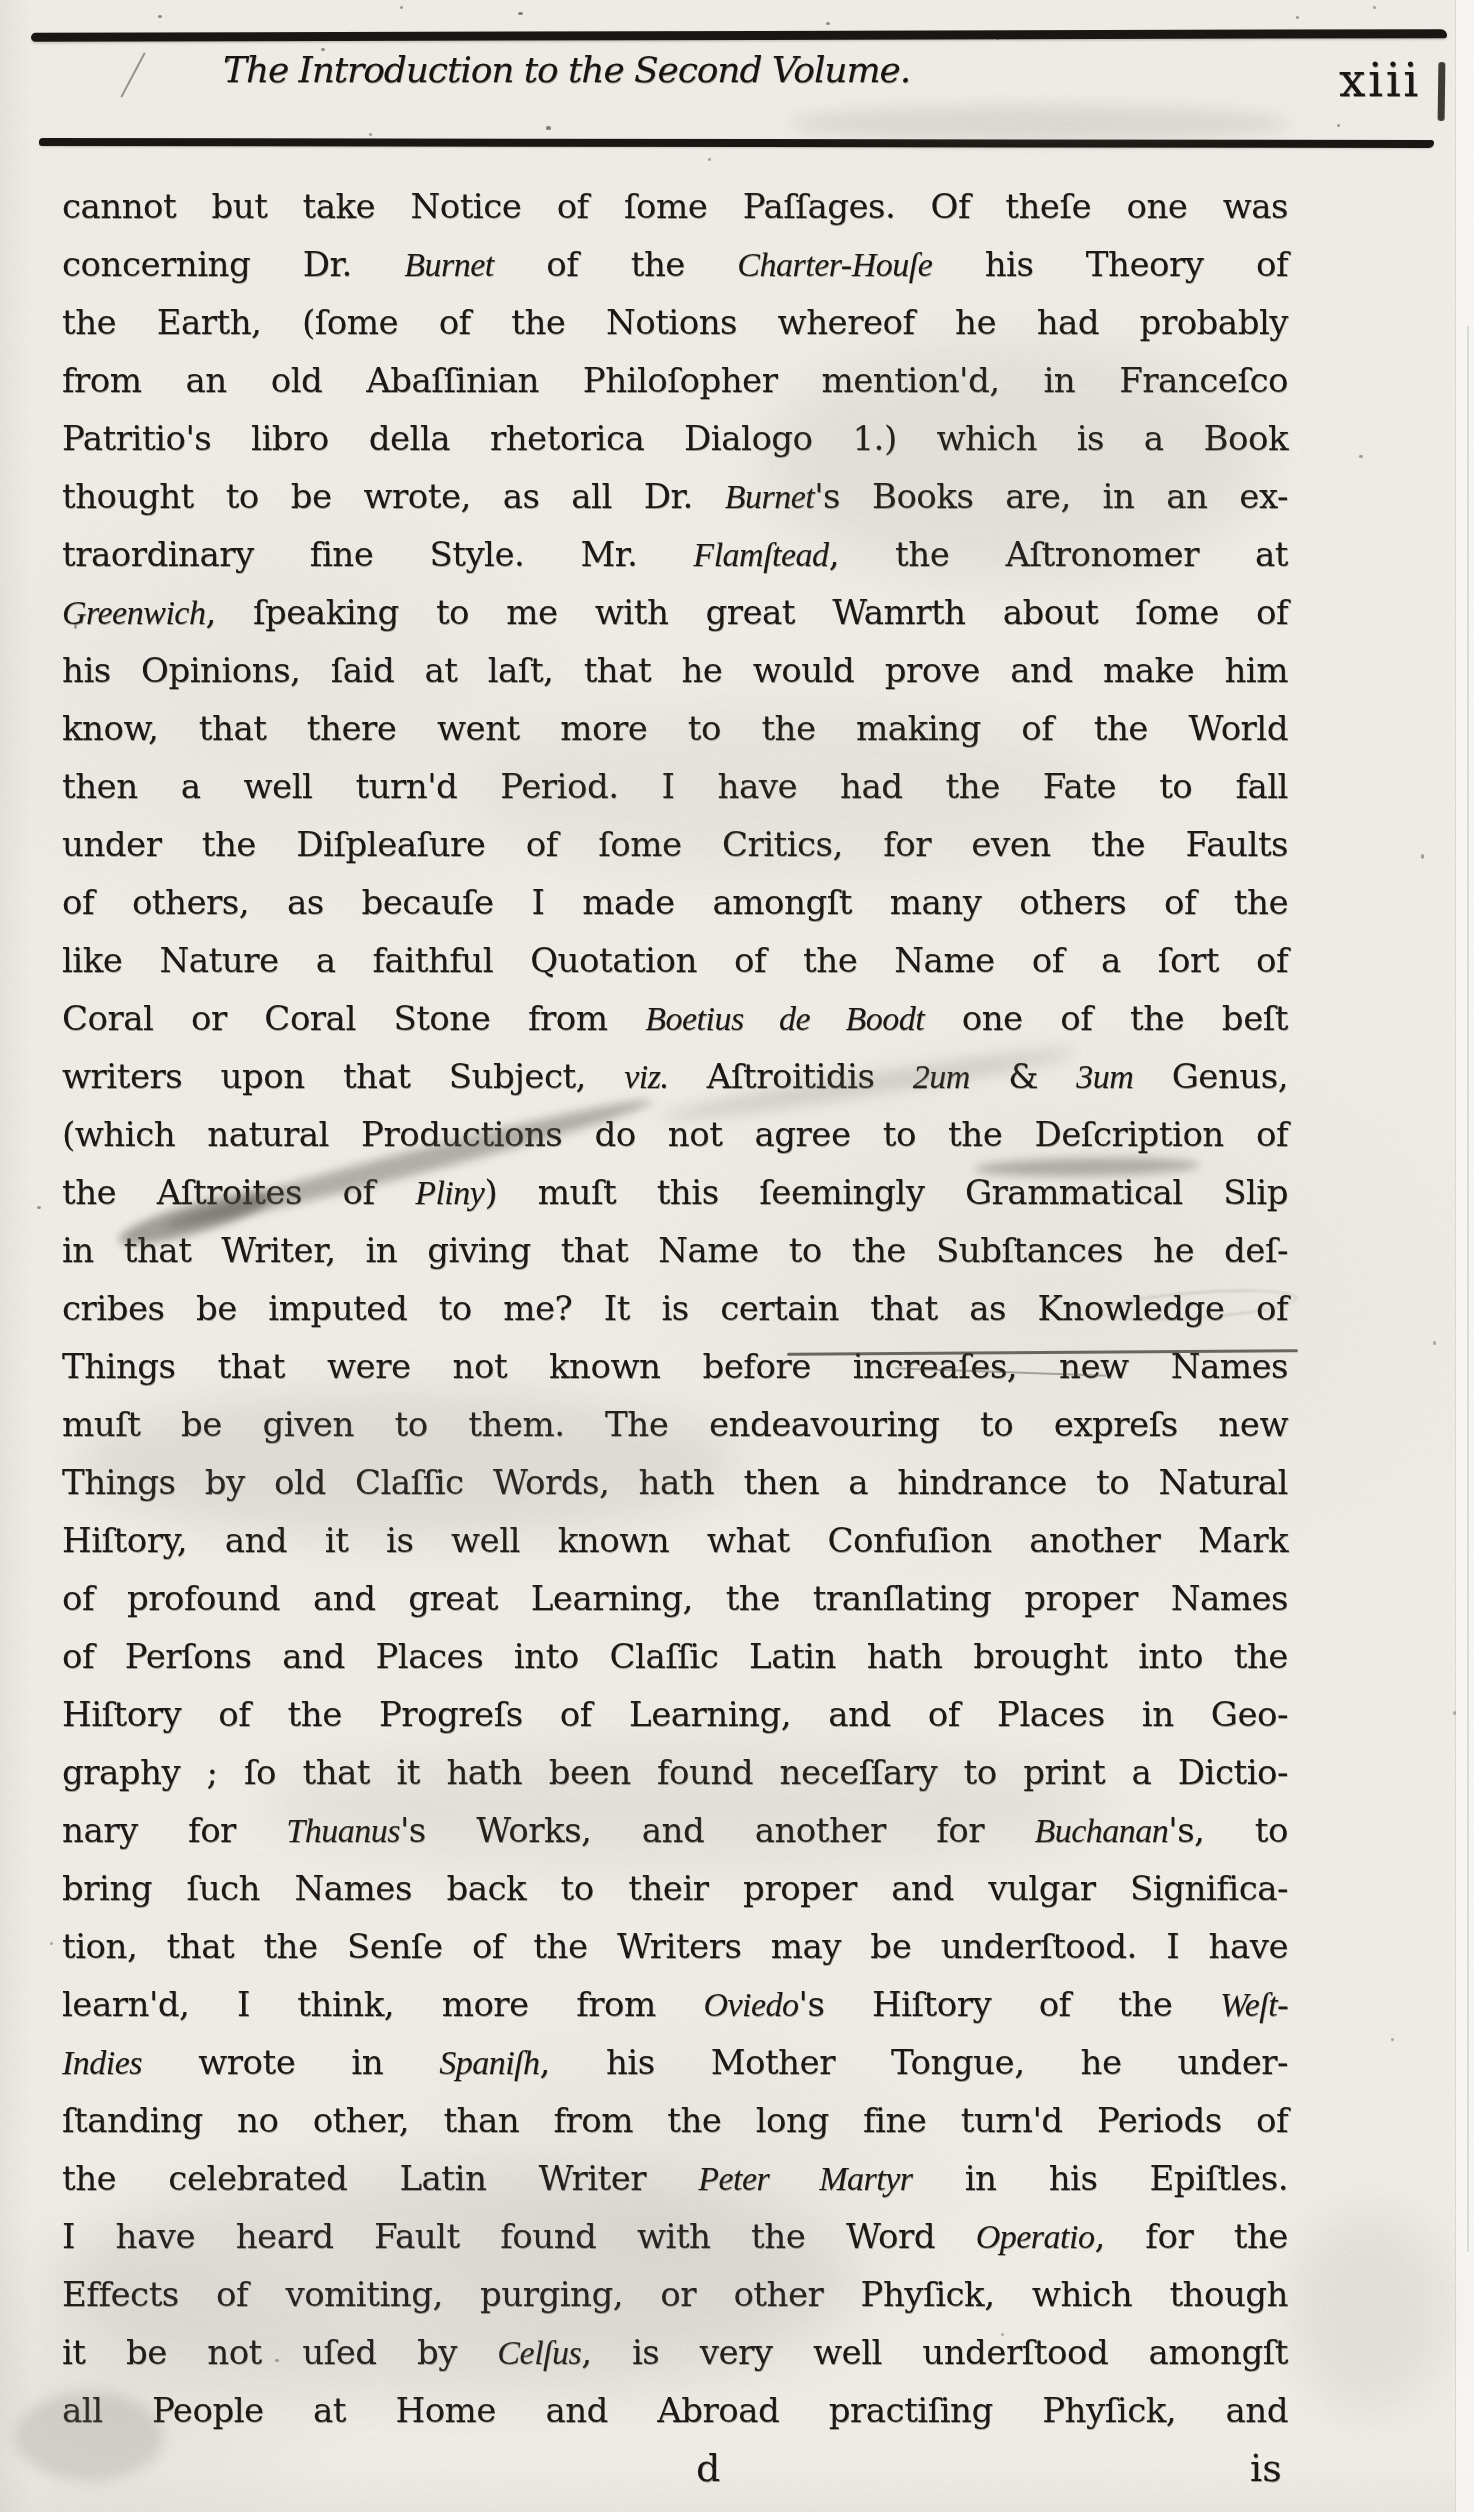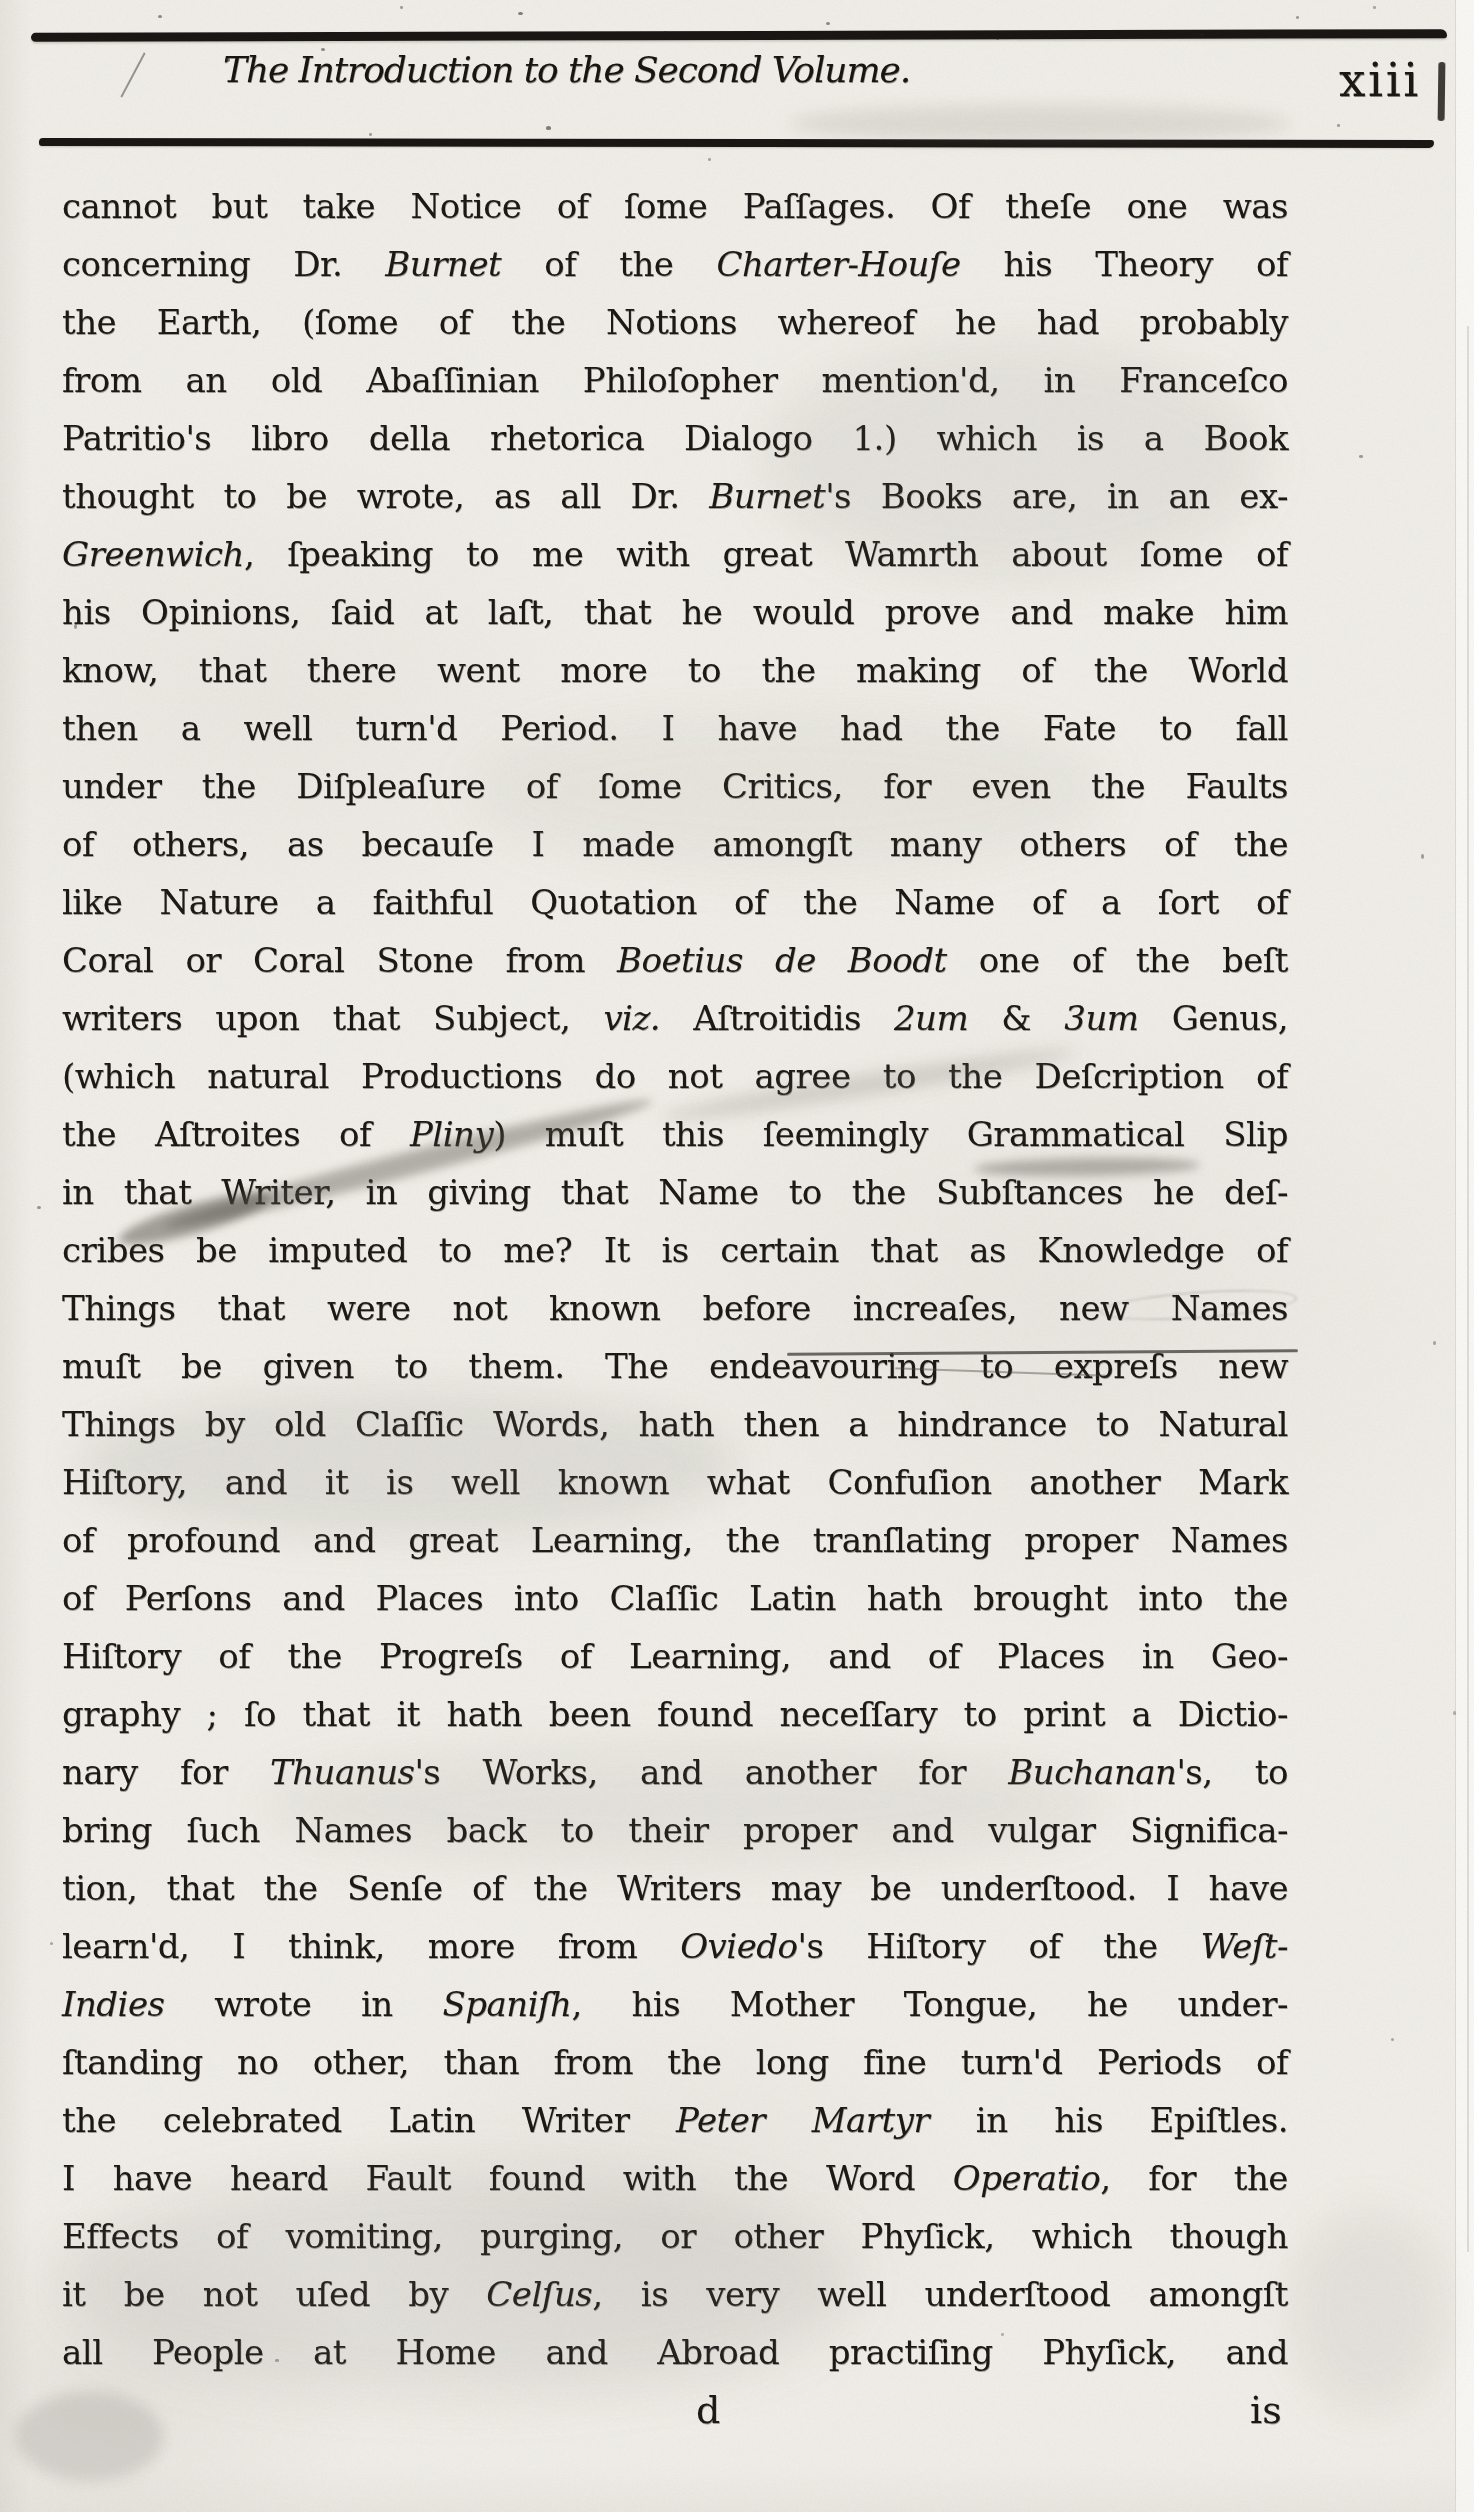--- a/index.html
+++ b/index.html
@@ -57,21 +57,21 @@
   
   .body-block { position:absolute; left:62px; top:177px; width:1226px; }
   .line {
     height:58px; line-height:58px;
     font-size:34px; letter-spacing:-0.5px;
     text-align:justify; text-align-last:justify;
     color:#1b1815;
     text-shadow:0.5px 0.5px 0.5px rgba(28,24,20,0.38);
     white-space:normal; overflow:visible;
   }
-  .line em { font-style:italic; }
+  .line em { font-style:italic;font-family:Liberation Serif, serif; }
 
   .catch-row { position:relative; height:58px; line-height:58px; font-size:38px; }
   .sig   { position:absolute; left:634px; text-shadow:0.5px 0.5px 0.5px rgba(28,24,20,0.38); }
   .catch { position:absolute; right:6.3px;  text-shadow:0.5px 0.5px 0.5px rgba(28,24,20,0.38); }
 
   
   .artifact { position:absolute; pointer-events:none; }
   .smudge-main  { left:156px;  top:1152px; width:504px; height:24px; background:rgba(88,84,78,0.40); border-radius:50%; transform:rotate(-14.4deg); filter:blur(4.7px); }
   .smudge-tip   { left:116px;  top:1204px; width:158px; height:29px; background:rgba(70,66,60,0.45);  border-radius:50%; transform:rotate(-16deg);  filter:blur(4.2px); }
   .smudge-high  { left:658px; top:1075px; width:421px; height:19px; background:rgba(120,116,110,0.26); border-radius:50%; transform:rotate(-9deg); filter:blur(8px); }
@@ -105,20 +105,21 @@
   <div class="rule rule-bottom"></div>
 
   <main class="body-block">
     <div id="body-lines">
         <div class="line"><span>cannot but take Notice of ſome Paſſages. Of theſe one was</span></div>
         <div class="line"><span>concerning Dr. </span><em>Burnet</em><span> of the </span><em>Charter-Houſe</em><span> his Theory of</span></div>
         <div class="line"><span>the Earth, (ſome of the Notions whereof he had probably</span></div>
         <div class="line"><span>from an old Abaſſinian Philoſopher mention'd, in Franceſco</span></div>
         <div class="line"><span>Patritio's libro della rhetorica Dialogo 1.) which is a Book</span></div>
         <div class="line"><span>thought to be wrote, as all Dr. </span><em>Burnet</em><span>'s Books are, in an ex-</span></div>
+        <div class="line"><span>traordinary fine Style. Mr. </span><em>Flamſtead</em><span>, the Aſtronomer at</span></div>
         <div class="line"><em>Greenwich</em><span>, ſpeaking to me with great Wamrth about ſome of</span></div>
         <div class="line"><span>his Opinions, ſaid at laſt, that he would prove and make him</span></div>
         <div class="line"><span>know, that there went more to the making of the World</span></div>
         <div class="line"><span>then a well turn'd Period. I have had the Fate to fall</span></div>
         <div class="line"><span>under the Diſpleaſure of ſome Critics, for even the Faults</span></div>
         <div class="line"><span>of others, as becauſe I made amongſt many others of the</span></div>
         <div class="line"><span>like Nature a faithful Quotation of the Name of a ſort of</span></div>
         <div class="line"><span>Coral or Coral Stone from </span><em>Boetius de Boodt</em><span> one of the beſt</span></div>
         <div class="line"><span>writers upon that Subject, </span><em>viz.</em><span> Aſtroitidis </span><em>2um</em><span> &amp; </span><em>3um</em><span> Genus,</span></div>
         <div class="line"><span>(which natural Productions do not agree to the Deſcription of</span></div>

